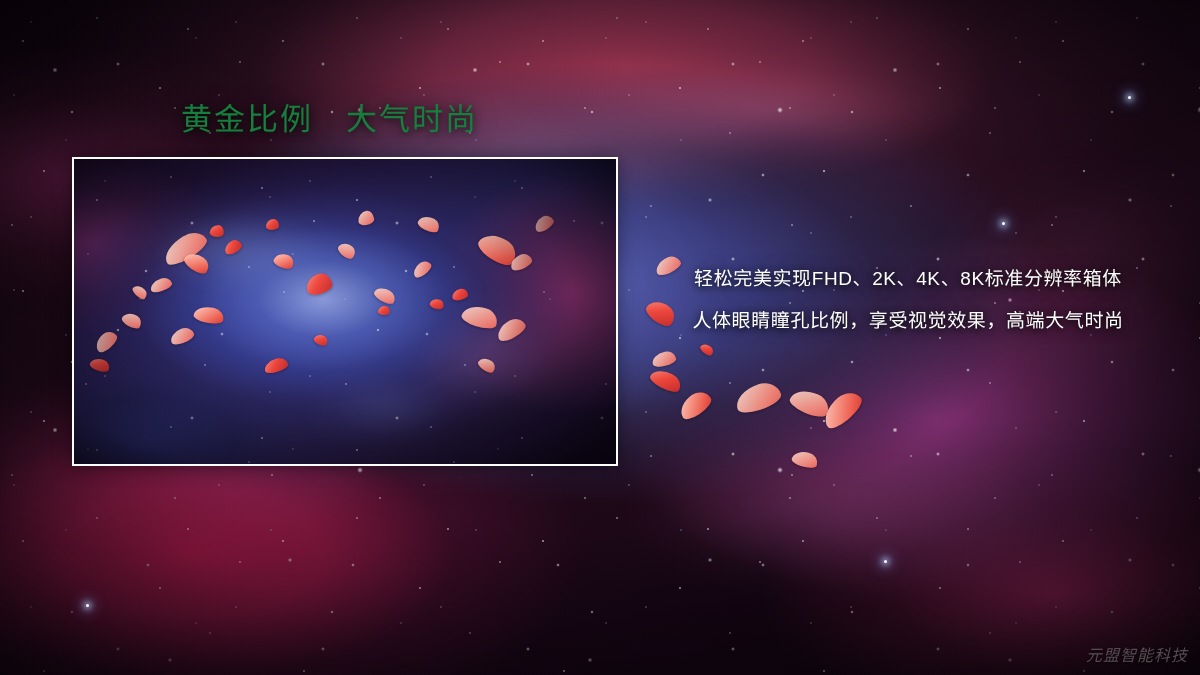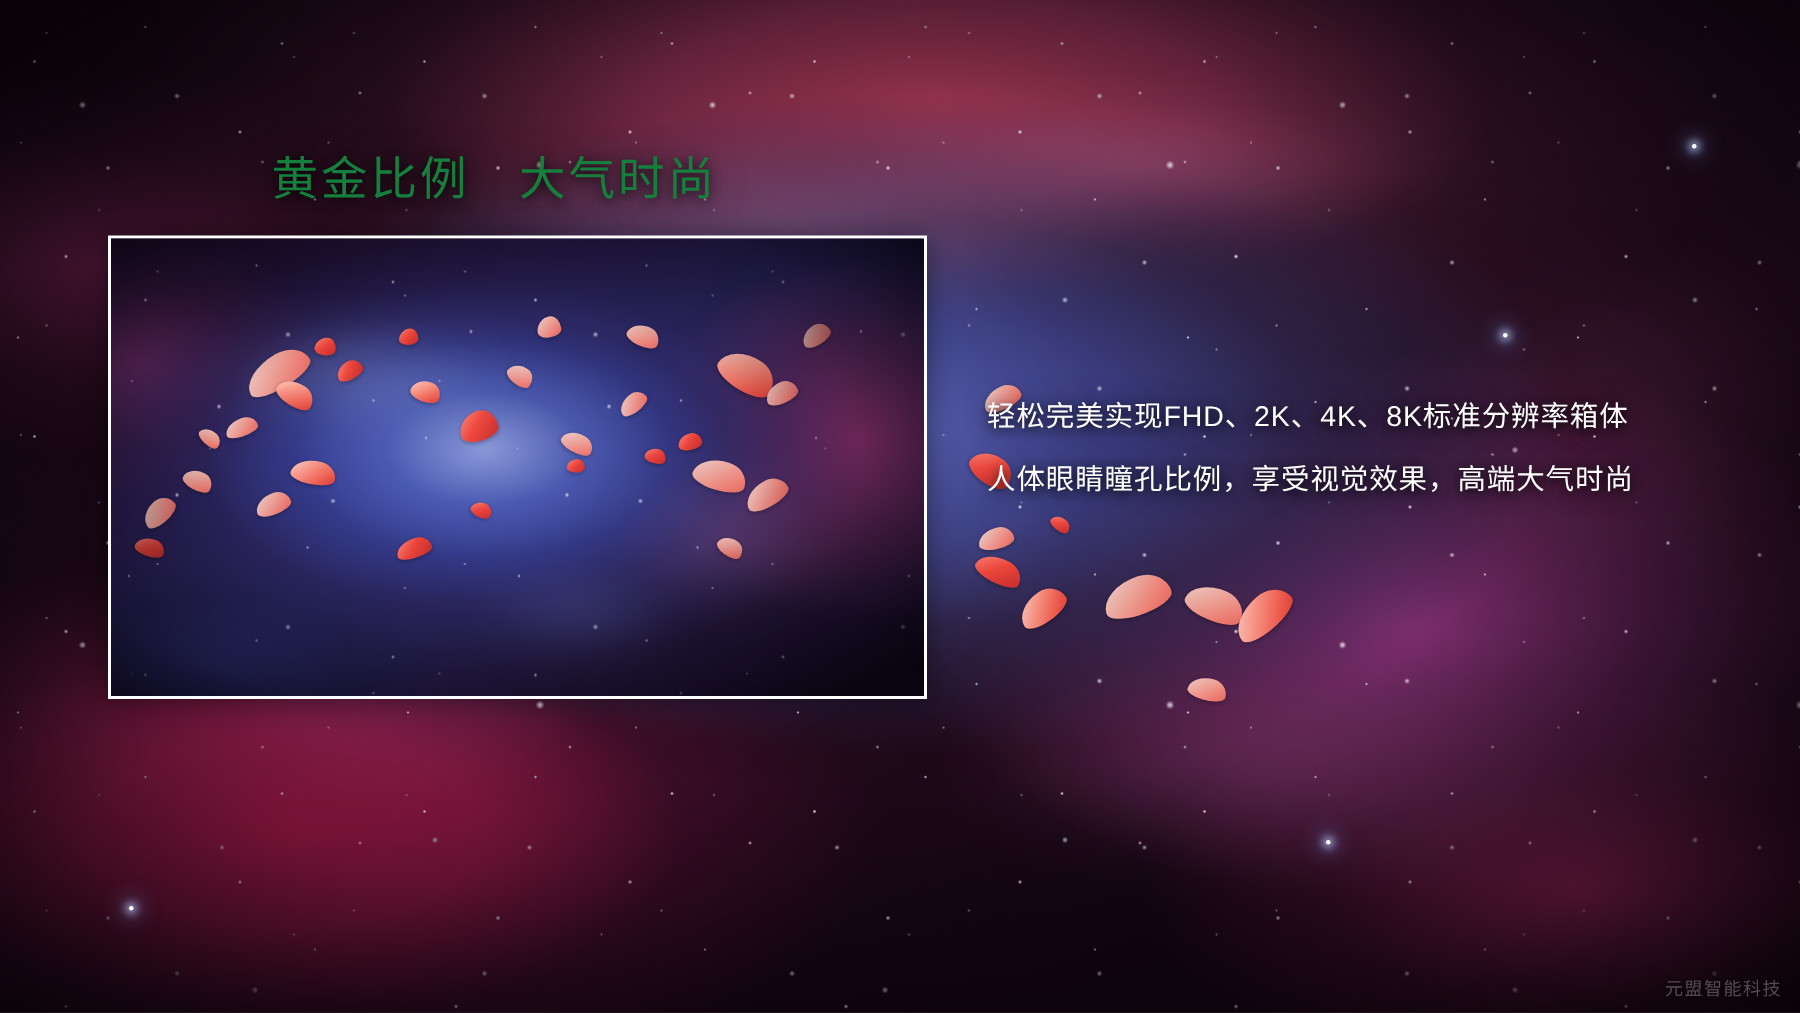--- a/index.html
+++ b/index.html
@@ -146,35 +146,37 @@
     position:absolute;left:181px;top:101px;
     font-size:31px;line-height:1.2;
     color:#15803d;
     letter-spacing:2px;
     text-shadow:0 2px 8px rgba(0,0,0,.75),0 0 22px rgba(0,0,0,.5);
     white-space:pre;
   }
   .bodytext{
     position:absolute;left:658px;top:258px;
     width:500px;
+    text-align:center;
   }
   .bodytext .line{
     font-size:19px;
     line-height:42px;
     color:#ffffff;
     letter-spacing:.6px;
     white-space:nowrap;
     text-shadow:0 2px 7px rgba(0,0,0,.8),0 0 16px rgba(0,0,0,.55);
   }
   .watermark{
     position:absolute;right:12px;bottom:9px;
-    font-size:12px;
+    font-size:16px;
     color:rgba(185,175,180,.42);
     letter-spacing:1px;
     text-shadow:0 1px 2px rgba(0,0,0,.6);
+    font-style:italic;
   }
 </style>
 </head>
 <body>
 
 <div class="slide">
 
   <div class="bg-base"></div>
   <div class="bg-wisp"></div>
   <div class="bg-core"></div>

